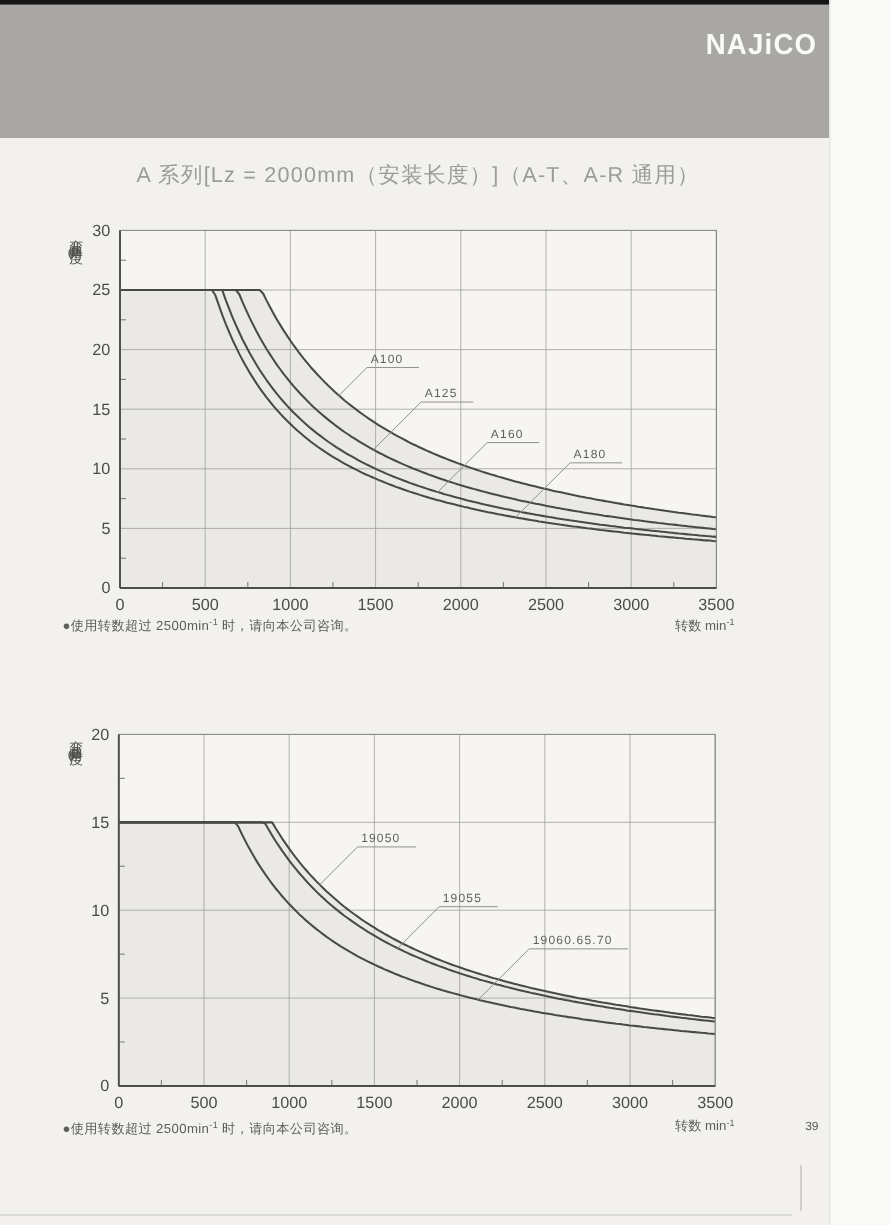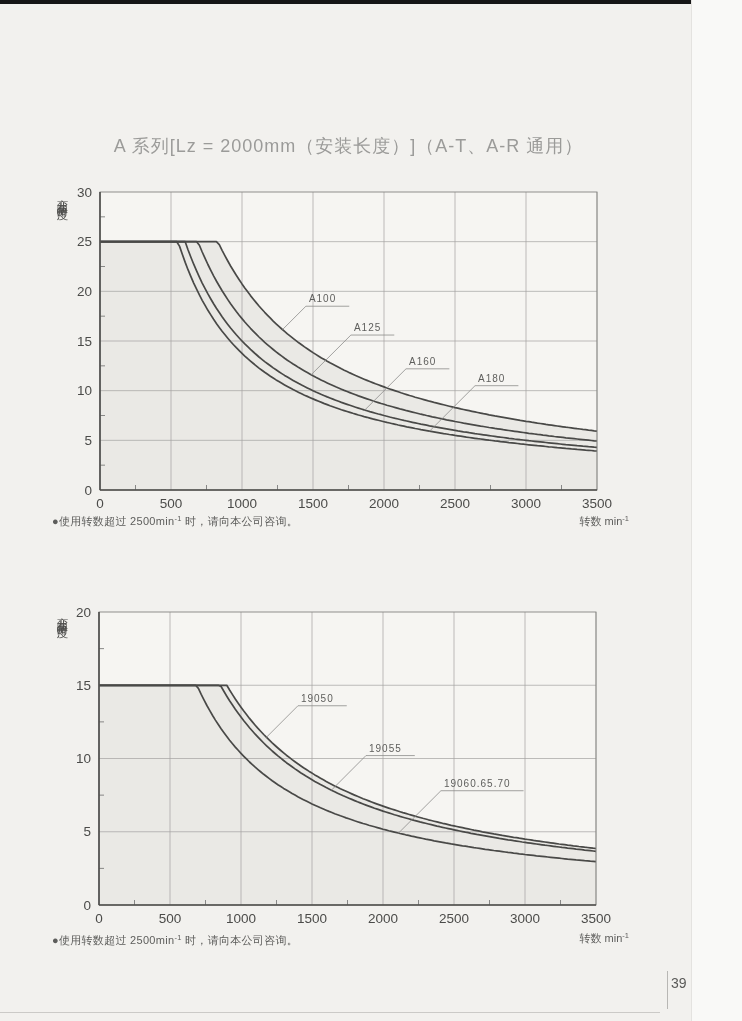--- a/index.html
+++ b/index.html
@@ -17,38 +17,41 @@
   .chart-title.c2{top:556px;}
   .ylabel{position:absolute;display:flex;flex-direction:column;align-items:center;color:#4f4f4d;}
   .ylabel.c1{left:56px;top:190px;}
   .ylabel.c2{left:56px;top:608px;}
   .ylabel .vtext{writing-mode:vertical-rl;text-orientation:upright;font-size:11.5px;
                  letter-spacing:3px;line-height:1;}
   .ylabel .theta{font-size:11px;margin-top:4px;}
   .note{position:absolute;left:16px;font-size:11px;color:#5d5d5b;letter-spacing:0.3px;margin-left:36px;}
   .note.c1{top:514px;}
   .note.c2{top:933px;}
-  .xunit{position:absolute;right:113px;font-size:11px;color:#5d5d5b;}
+  .xunit{position:absolute;right:130px;font-size:11px;color:#5d5d5b;}
   .xunit.c1{top:514px;}
   .xunit.c2{top:931px;}
   sup.s{font-size:7.5px;vertical-align:4px;}
   #charts-svg{position:absolute;left:0;top:0;}
   .tick{font-family:"Liberation Sans",sans-serif;font-size:13.5px;fill:#4b4b49;}
   .serieslabel{font-family:"Liberation Sans",sans-serif;font-size:10px;letter-spacing:1px;fill:#5e5e5c;}
-  .pageno{position:absolute;left:671px;top:975px;font-size:14px;color:#5a5a58;}
+  .pageno{position:absolute;left:671px;top:934px;font-size:10px;color:#5a5a58;}
   .pageno-rule{position:absolute;left:667px;top:971px;width:1px;height:38px;background:#b8b7b4;}
   .bottom-hairline{position:absolute;left:0;top:1012px;width:660px;height:1px;background:#cbcac7;}
 </style>
 </head>
 <body>
 
 <div class="page">
 
   <div class="topbar"></div>
 
+  <div class="header-band">
+    <div class="brand">NAJiCO</div>
+  </div>
 
   <div class="right-strip"></div>
 
   <div class="chart-title c1">A 系列[Lz = 2000mm（安装长度）]（A-T、A-R 通用）</div>
 
   <div class="ylabel c1">
     <span class="vtext">弯曲角度</span>
     <span class="theta">θ°</span>
   </div>
   <div class="ylabel c2">

